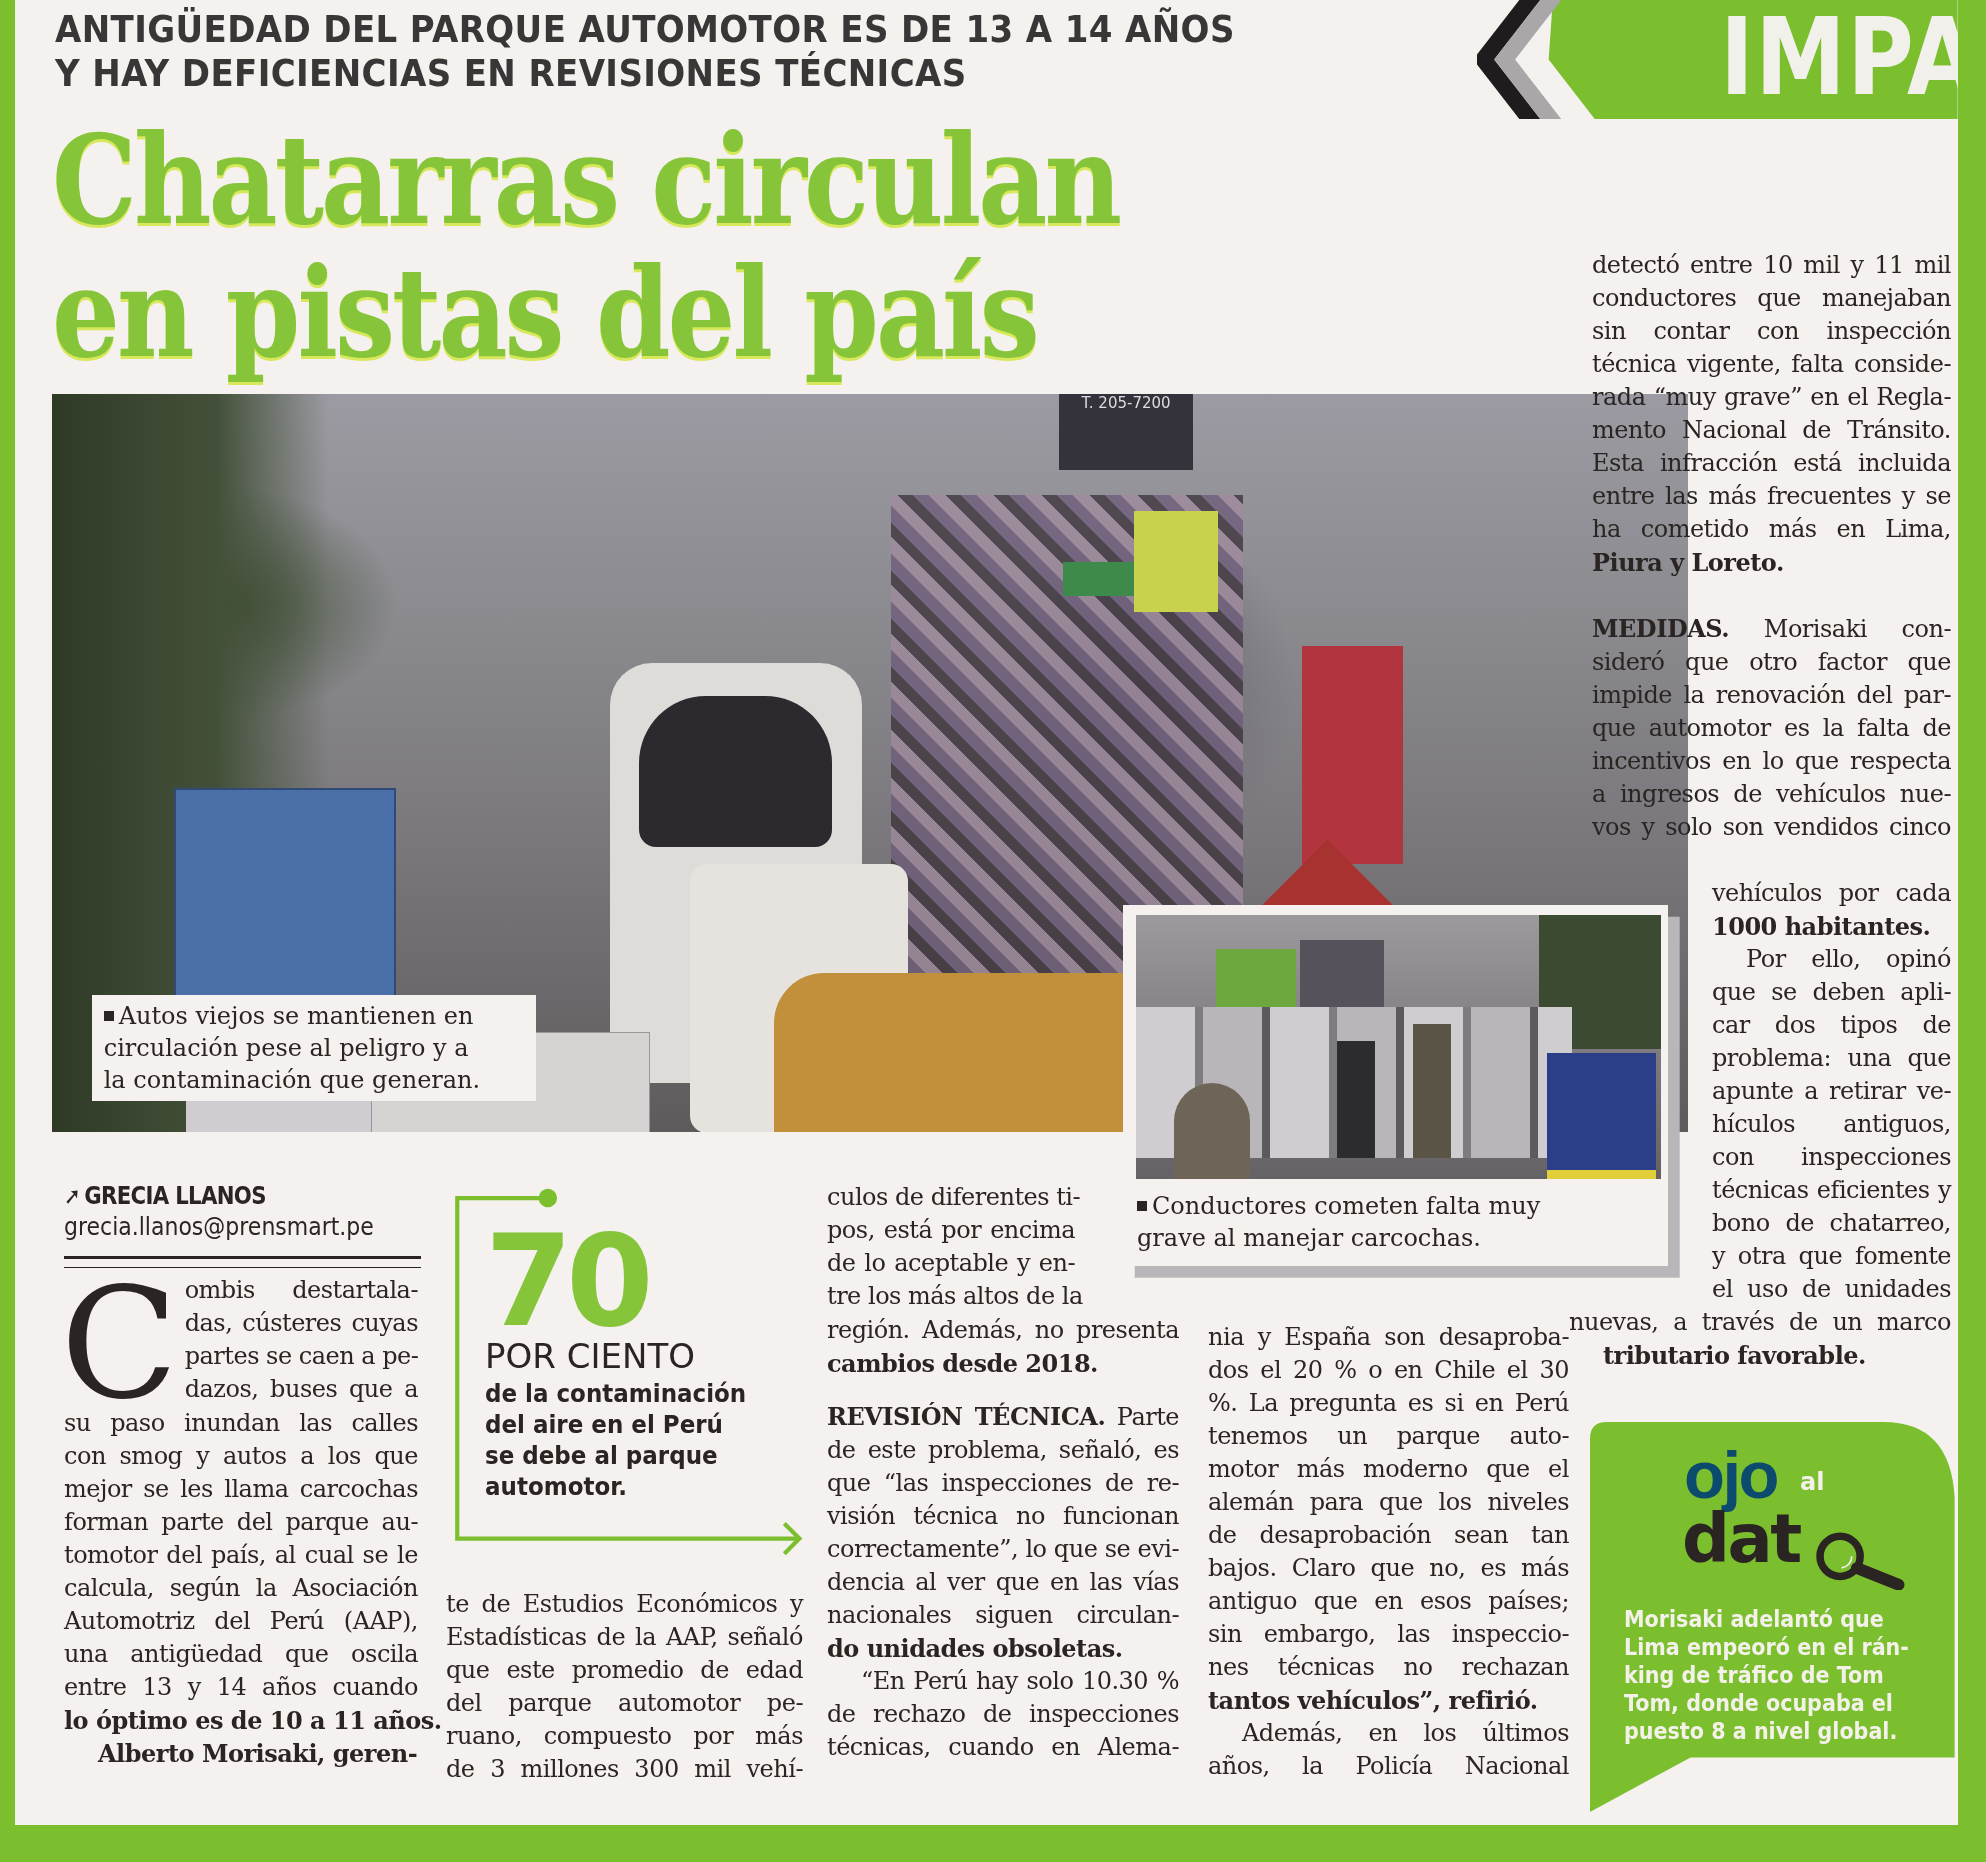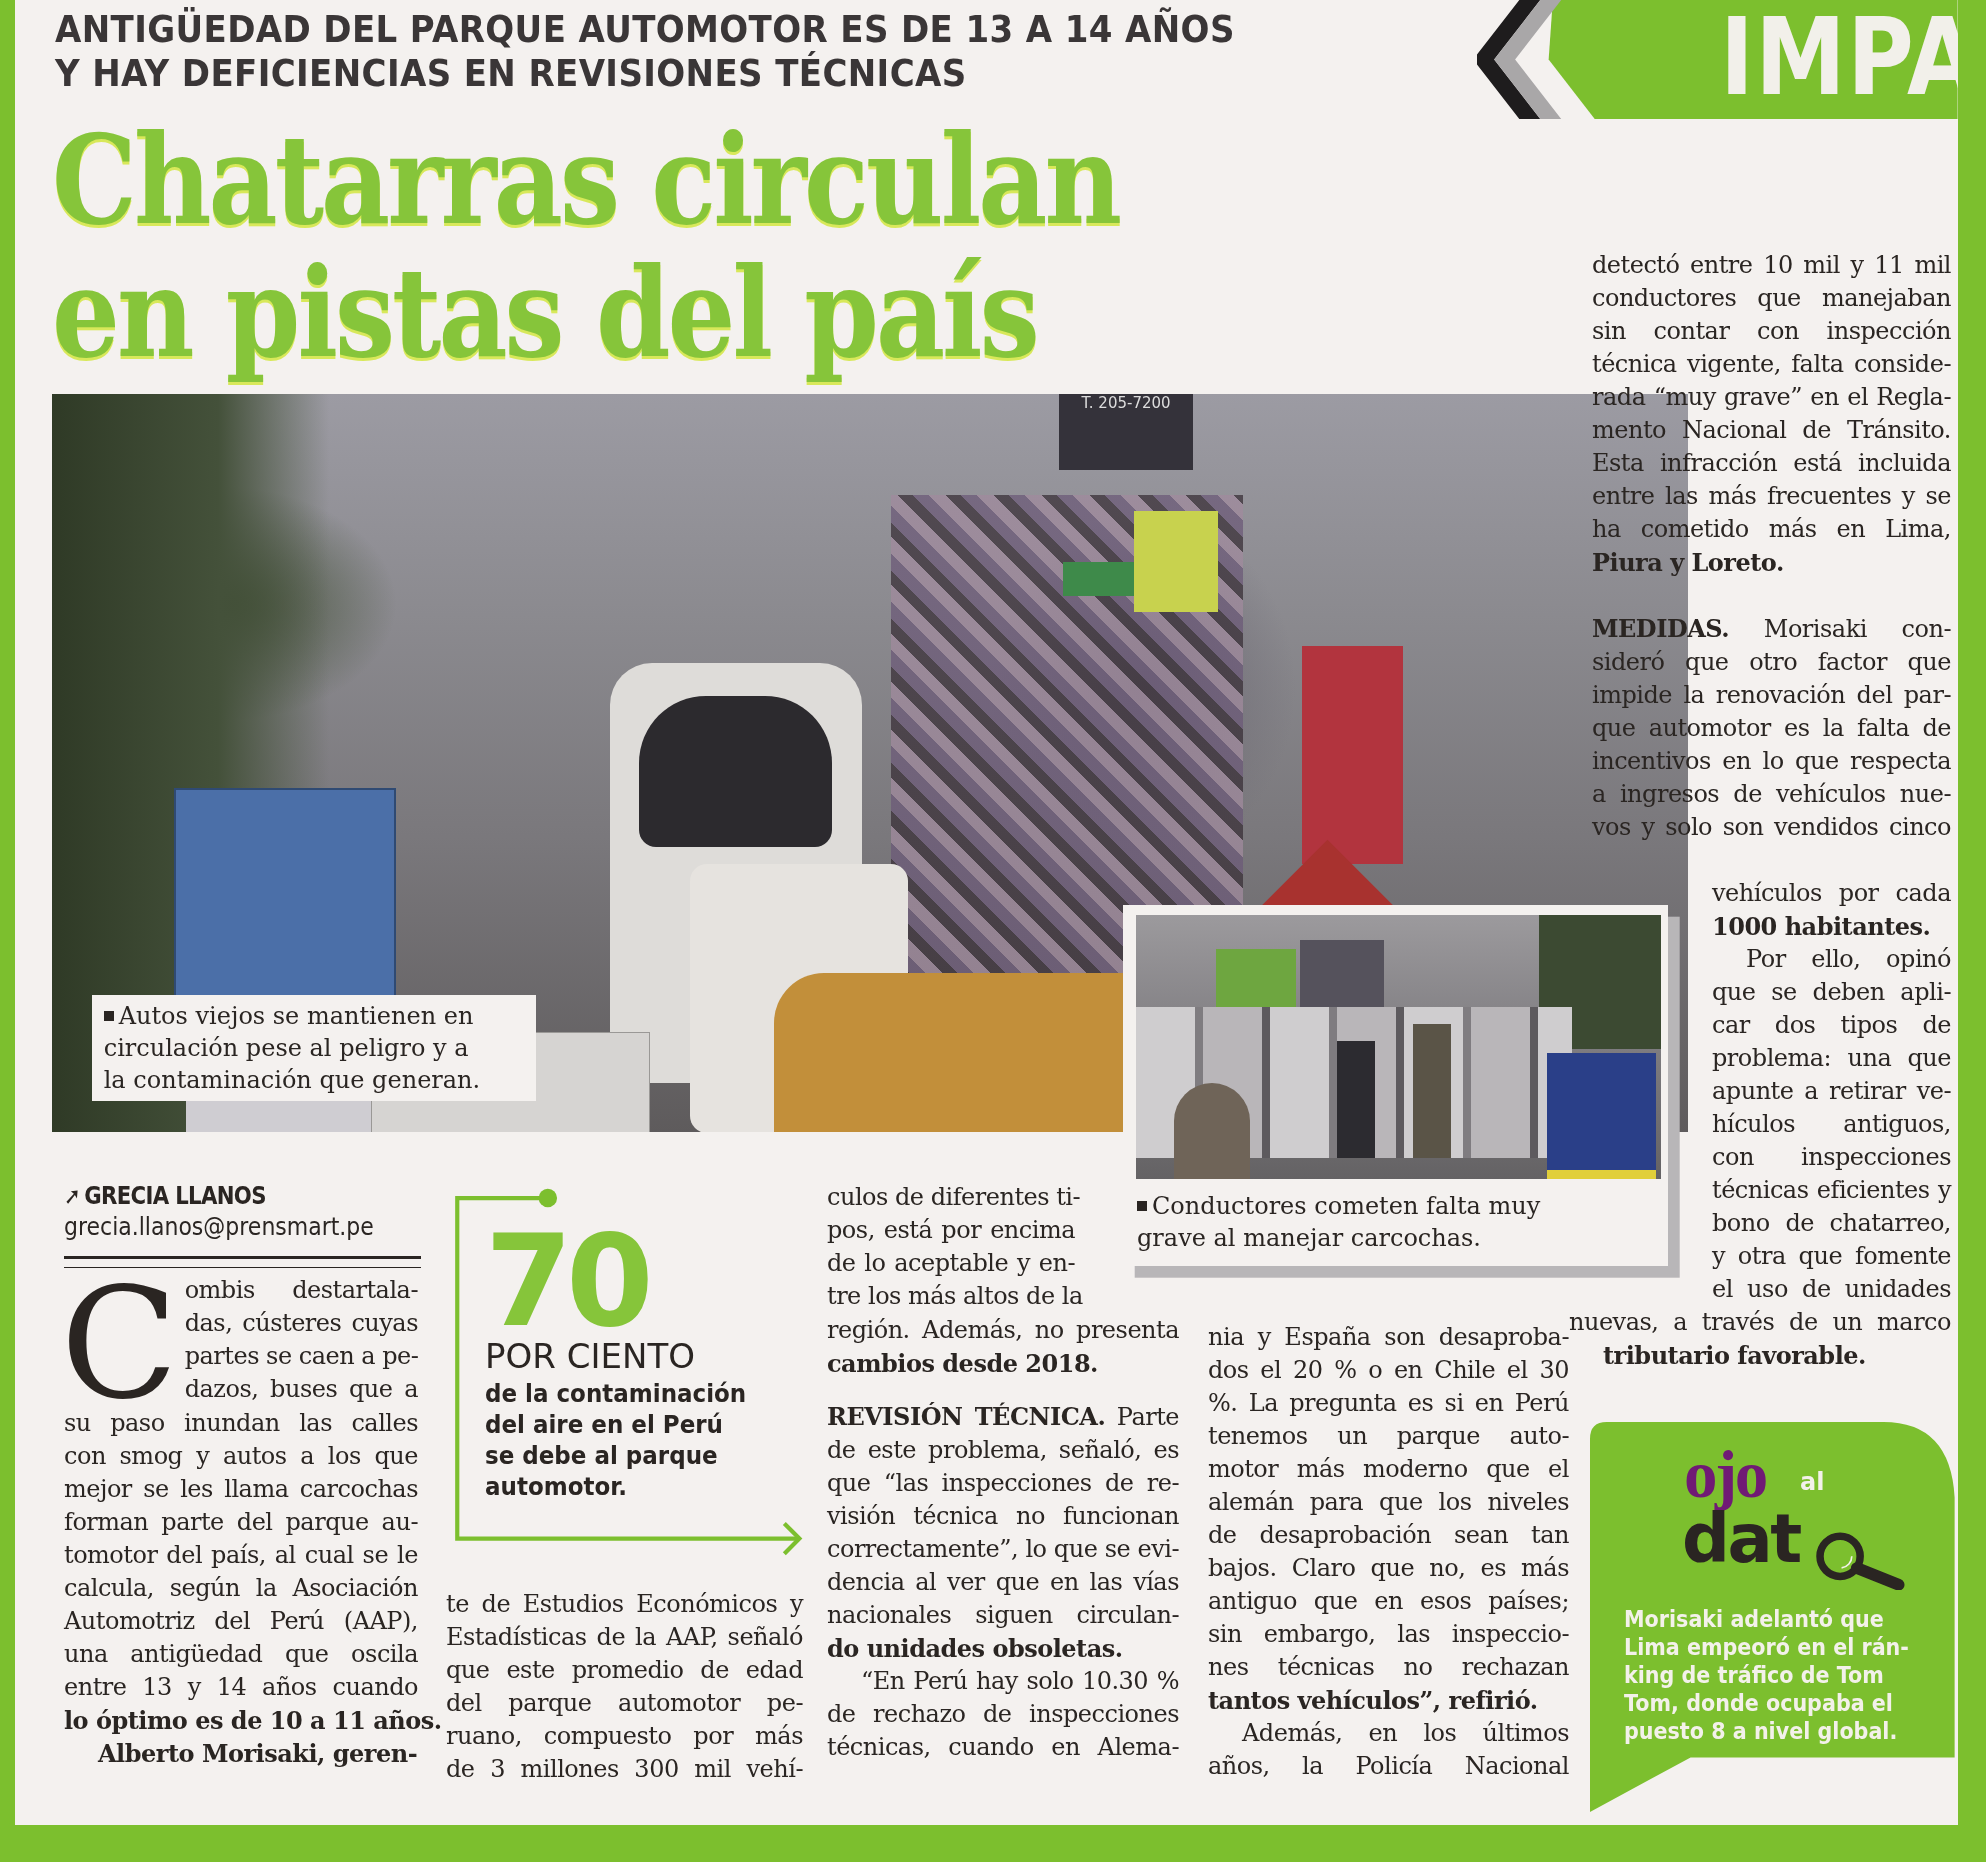--- a/index.html
+++ b/index.html
@@ -139,21 +139,21 @@
   }
   .stat-desc {
     position:absolute; left: 38px; top: 190px; width: 285px; font-family:"DejaVu Sans",sans-serif;
     font-weight: bold; font-size: 25px; line-height: 31px; color: #2a2522;
     transform: scaleX(0.92); transform-origin: left top;
   }
 
   
   .dato { left: 1590px; top: 1422px; width: 373px; height: 390px; }
   .dato svg { position:absolute; left:0; top:0; }
-  .dato .ojo { position:absolute; left:94px; top:18.5px; font-family:Liberation Serif, serif; font-weight:bold; font-size:67px; line-height:67px; color:#701a75; letter-spacing:-2.5px; }
+  .dato .ojo { position:absolute; left:94px; top:18.5px; font-family:Liberation Sans, sans-serif; font-weight:bold; font-size:67px; line-height:67px; color:#0c4a6e; letter-spacing:-2.5px; }
   .dato .al { position:absolute; left:210px; top:46px; font-family:"DejaVu Sans",sans-serif; font-weight:bold; font-size:24px; color:#f3f1ea; }
   .dato .dat { position:absolute; left:92px; top:84px; font-family:"DejaVu Sans",sans-serif; font-weight:bold; font-size:67px; line-height:67px; color:#2a2522; letter-spacing:-2.5px; }
   .dato .mag { position:absolute; left:225px; top:109px; }
   .dato .text { position:absolute; left:34px; top:183px; width:277px; font-family:"DejaVu Sans",sans-serif; font-weight:bold; font-size:23.5px; line-height:28px; color:#f3f1ea; transform: scaleX(0.88); transform-origin: left top; white-space: nowrap; }
 
   .right-strip { left: 1958px; top: 0; width: 28.5px; height: 1863px; background: #7cbf2e; }
   .bottom-strip { left: 0; top: 1825px; width: 1986px; height: 38px; background: #7cbf2e; }
 </style>
 </head>
 <body>

